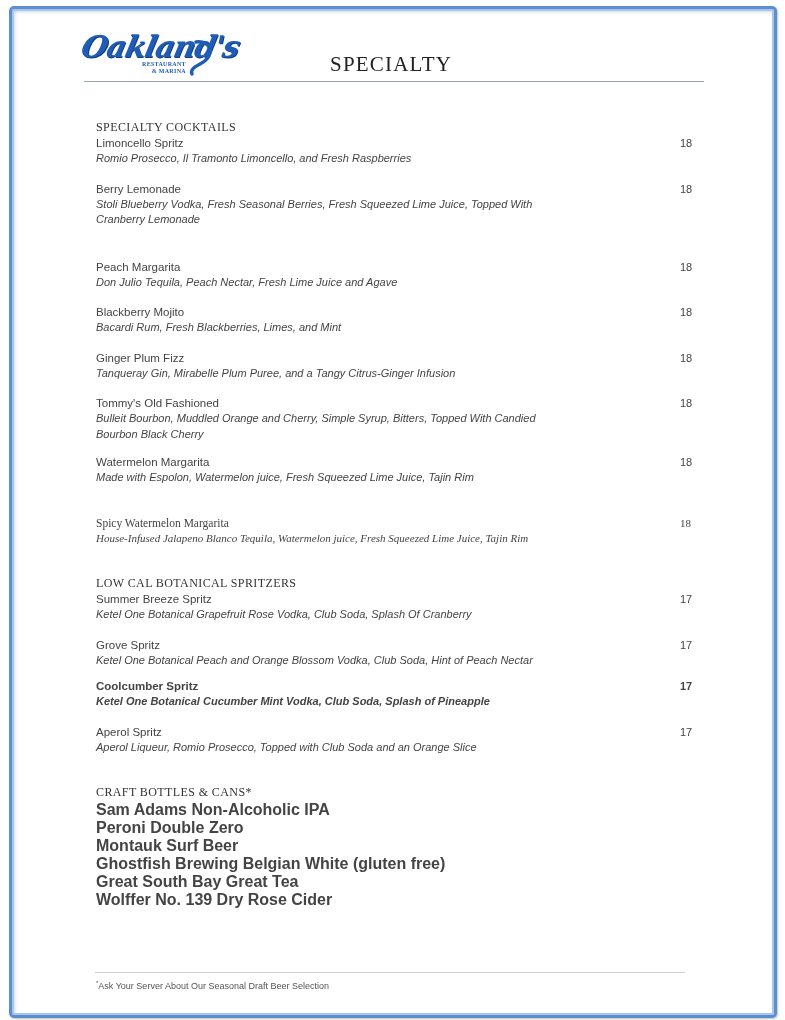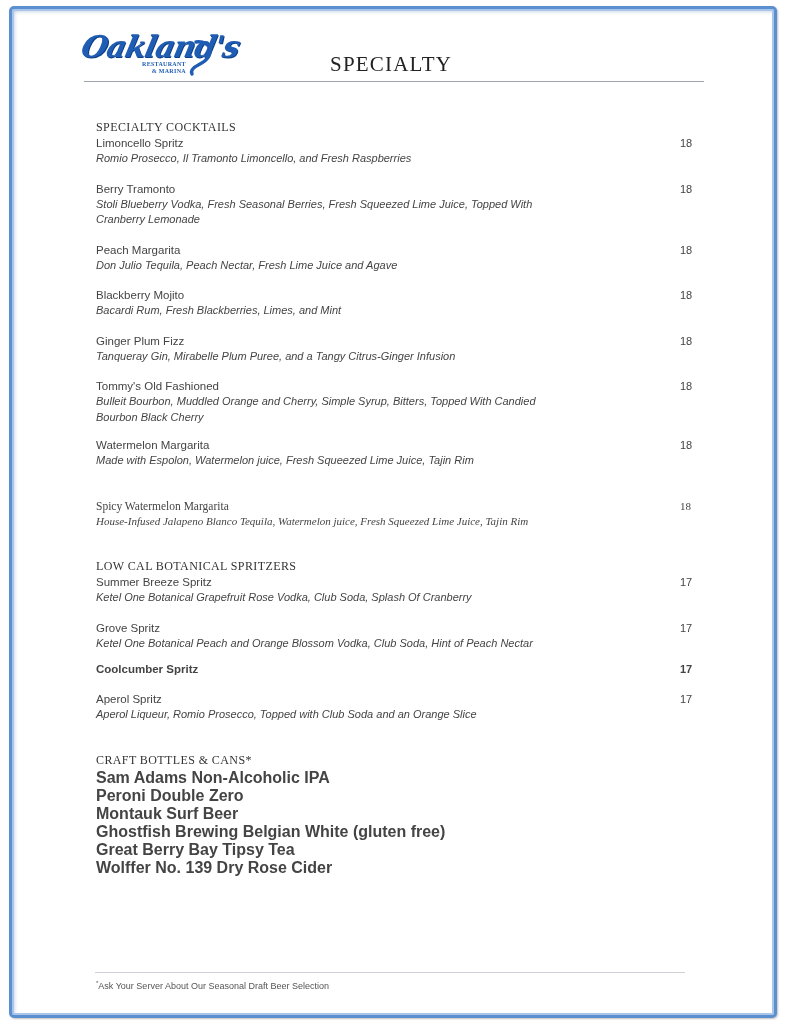--- a/index.html
+++ b/index.html
@@ -64,25 +64,25 @@
 
   <div>
     <div class="section-title">SPECIALTY COCKTAILS</div>
 
     <div class="item" style="margin-top:1px;">
       <div class="item-name">Limoncello Spritz</div>
       <div class="item-desc">Romio Prosecco, Il Tramonto Limoncello, and Fresh Raspberries</div>
       <div class="item-price">18</div>
     </div>
     <div class="item" style="margin-top:15px;">
-      <div class="item-name">Berry Tramonto</div>
+      <div class="item-name">Berry Lemonade</div>
       <div class="item-desc" style="width:455px;">Stoli Blueberry Vodka, Fresh Seasonal Berries, Fresh Squeezed Lime Juice, Topped With Cranberry Lemonade</div>
       <div class="item-price">18</div>
     </div>
-    <div class="item" style="margin-top:15px;">
+    <div class="item" style="margin-top:32px;">
       <div class="item-name">Peach Margarita</div>
       <div class="item-desc">Don Julio Tequila, Peach Nectar, Fresh Lime Juice and Agave</div>
       <div class="item-price">18</div>
     </div>
     <div class="item" style="margin-top:15px;">
       <div class="item-name">Blackberry Mojito</div>
       <div class="item-desc">Bacardi Rum, Fresh Blackberries, Limes, and Mint</div>
       <div class="item-price">18</div>
     </div>
     <div class="item" style="margin-top:15px;">
@@ -115,36 +115,37 @@
       <div class="item-desc">Ketel One Botanical Grapefruit Rose Vodka, Club Soda, Splash Of Cranberry</div>
       <div class="item-price">17</div>
     </div>
     <div class="item" style="margin-top:15px;">
       <div class="item-name">Grove Spritz</div>
       <div class="item-desc" style="width:520px;">Ketel One Botanical Peach and Orange Blossom Vodka, Club Soda, Hint of Peach Nectar</div>
       <div class="item-price">17</div>
     </div>
     <div class="item" style="margin-top:11px;font-weight:bold;">
       <div class="item-name">Coolcumber Spritz</div>
+      <div class="item-desc">Ketel One Botanical Cucumber Mint Vodka, Club Soda, Splash of Pineapple</div>
       <div class="item-price">17</div>
     </div>
     <div class="item" style="margin-top:15px;">
       <div class="item-name">Aperol Spritz</div>
       <div class="item-desc">Aperol Liqueur, Romio Prosecco, Topped with Club Soda and an Orange Slice</div>
       <div class="item-price">17</div>
     </div>
   </div>
 
   <div style="margin-top:30px;">
     <div class="section-title">CRAFT BOTTLES &amp; CANS*</div>
     <div class="list-item" style="margin-top:1px;">Sam Adams Non-Alcoholic IPA</div>
     <div class="list-item">Peroni Double Zero</div>
     <div class="list-item">Montauk Surf Beer</div>
     <div class="list-item">Ghostfish Brewing Belgian White (gluten free)</div>
-    <div class="list-item">Great Berry Bay Tipsy Tea</div>
+    <div class="list-item">Great South Bay Great Tea</div>
     <div class="list-item">Wolffer No. 139 Dry Rose Cider</div>
   </div>
 </div>
 
 <div class="footer-rule"></div>
 <div class="footnote">
   <sup>*</sup><span>Ask Your Server About Our Seasonal Draft Beer Selection</span>
 </div>
 
 </body></html>

